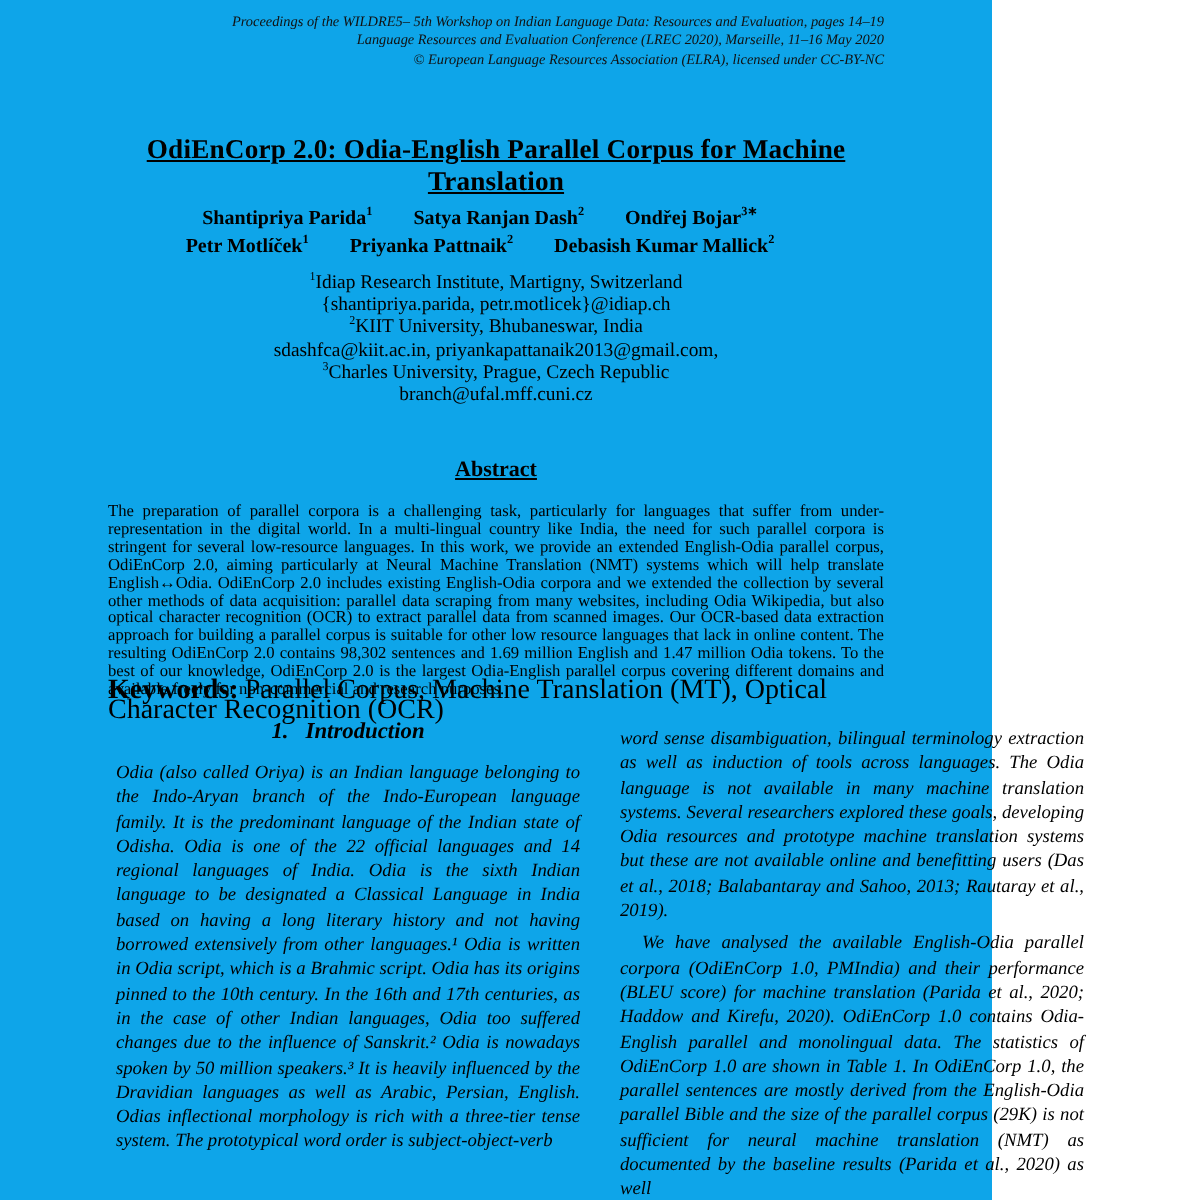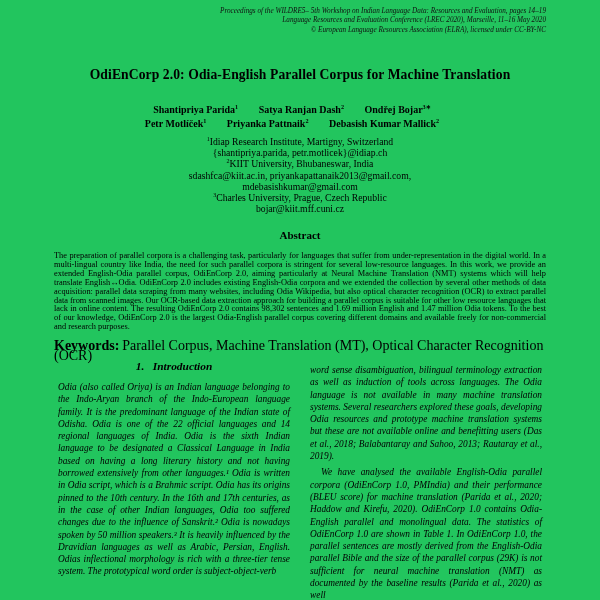--- a/index.html
+++ b/index.html
@@ -1,50 +1,50 @@
 <!DOCTYPE html>
 <html><head>
 <meta charset="utf-8">
 <style>
   html, body { margin: 0; padding: 0; background: #ffffff; }
   body {
     width: 600px; height: 600px; overflow: hidden;
     font-family: "Liberation Serif", serif;
     color: #000;
   }
-  .page { position: relative; width: 600px; height: 600px; background: #22c55e; }
+  .page { position: relative; width: 496px; height: 600px; background: #0ea5e9; }
 
   .proc-header {
     position: absolute; top: 7px; right: 54px; left: 54px;
     text-align: right; font-style: italic;
     font-size: 7.2px; line-height: 9.4px; color: #111;
   }
 
   .paper-title {
     position: absolute; top: 67px; left: 54px; right: 54px;
     margin: 0; text-align: center;
-    font-size: 13.6px; font-weight: bold; letter-spacing: .1px;
+    font-size: 13.6px; font-weight: bold; letter-spacing: .1px; text-decoration: underline;
   }
 
   .authors {
     position: absolute; top: 103px; left: 0; right: 16px;
     text-align: center; font-weight: bold;
     font-size: 10px; line-height: 14px;
   }
   .author { margin: 0 9px; white-space: nowrap; }
   sup { font-size: 62%; line-height: 0; vertical-align: super; }
 
   .affils {
     position: absolute; top: 136px; left: 0; right: 0;
     text-align: center; font-size: 9.7px; line-height: 11.2px;
   }
 
   .abstract-head {
     position: absolute; top: 229px; left: 0; right: 0;
-    text-align: center; font-weight: bold; font-size: 11px;
+    text-align: center; font-weight: bold; font-size: 11px; text-decoration: underline;
   }
   .abstract-body {
     position: absolute; top: 252px; left: 54px; right: 54px;
     margin: 0; text-align: justify;
     font-size: 8.35px; line-height: 8.9px;
   }
   .keywords {
     position: absolute; top: 341px; left: 54px; right: 54px;
     margin: 0; font-size: 14px; line-height: 10px;
   }
@@ -88,23 +88,22 @@
       <span class="author"><span>Priyanka Pattnaik</span><sup>2</sup></span>
       <span class="author"><span>Debasish Kumar Mallick</span><sup>2</sup></span>
     </div>
   </div>
 
   <div class="affils">
     <div class="affil-line"><sup>1</sup><span>Idiap Research Institute, Martigny, Switzerland</span></div>
     <div class="affil-line"><span>{shantipriya.parida, petr.motlicek}@idiap.ch</span></div>
     <div class="affil-line"><sup>2</sup><span>KIIT University, Bhubaneswar, India</span></div>
     <div class="affil-line"><span>sdashfca@kiit.ac.in, priyankapattanaik2013@gmail.com,</span></div>
-    <div class="affil-line"><span>mdebasishkumar@gmail.com</span></div>
     <div class="affil-line"><sup>3</sup><span>Charles University, Prague, Czech Republic</span></div>
-    <div class="affil-line"><span>bojar@kiit.mff.cuni.cz</span></div>
+    <div class="affil-line"><span>branch@ufal.mff.cuni.cz</span></div>
   </div>
 
   <div class="abstract-head">Abstract</div>
   <p class="abstract-body">The preparation of parallel corpora is a challenging task, particularly for languages that suffer from under-representation in the digital world. In a multi-lingual country like India, the need for such parallel corpora is stringent for several low-resource languages. In this work, we provide an extended English-Odia parallel corpus, OdiEnCorp 2.0, aiming particularly at Neural Machine Translation (NMT) systems which will help translate English↔Odia. OdiEnCorp 2.0 includes existing English-Odia corpora and we extended the collection by several other methods of data acquisition: parallel data scraping from many websites, including Odia Wikipedia, but also optical character recognition (OCR) to extract parallel data from scanned images. Our OCR-based data extraction approach for building a parallel corpus is suitable for other low resource languages that lack in online content. The resulting OdiEnCorp 2.0 contains 98,302 sentences and 1.69 million English and 1.47 million Odia tokens. To the best of our knowledge, OdiEnCorp 2.0 is the largest Odia-English parallel corpus covering different domains and available freely for non-commercial and research purposes.</p>
 
   <p class="keywords"><b>Keywords:</b><span>Parallel Corpus, Machine Translation (MT), Optical Character Recognition (OCR)</span></p>
 
   <div class="col col-left">
     <div class="section-heading">1.&nbsp;&nbsp;&nbsp;Introduction</div>
     <p class="body-text">Odia (also called Oriya) is an Indian language belonging to the Indo-Aryan branch of the Indo-European language family. It is the predominant language of the Indian state of Odisha. Odia is one of the 22 official languages and 14 regional languages of India. Odia is the sixth Indian language to be designated a Classical Language in India based on having a long literary history and not having borrowed extensively from other languages.¹ Odia is written in Odia script, which is a Brahmic script. Odia has its origins pinned to the 10th century. In the 16th and 17th centuries, as in the case of other Indian languages, Odia too suffered changes due to the influence of Sanskrit.² Odia is nowadays spoken by 50 million speakers.³ It is heavily influenced by the Dravidian languages as well as Arabic, Persian, English. Odias inflectional morphology is rich with a three-tier tense system. The prototypical word order is subject-object-verb</p>

